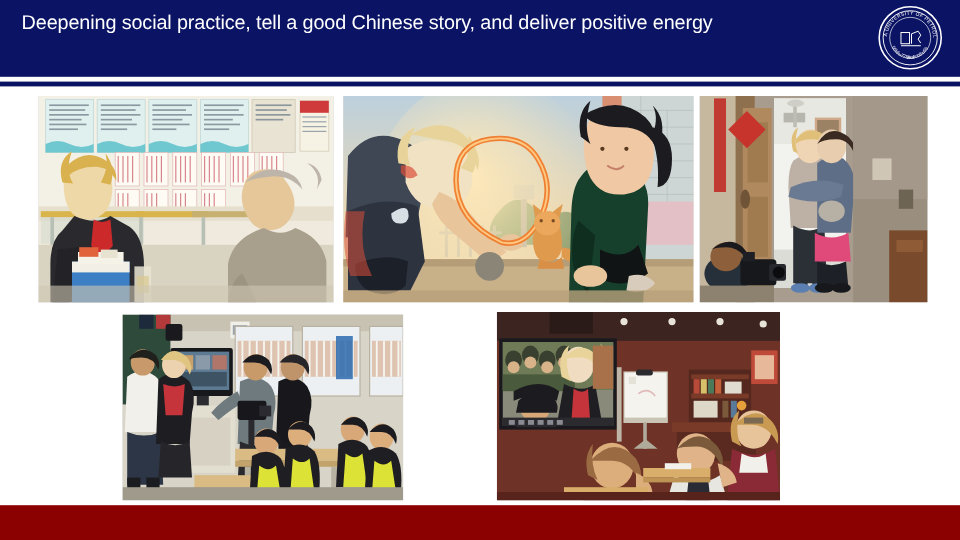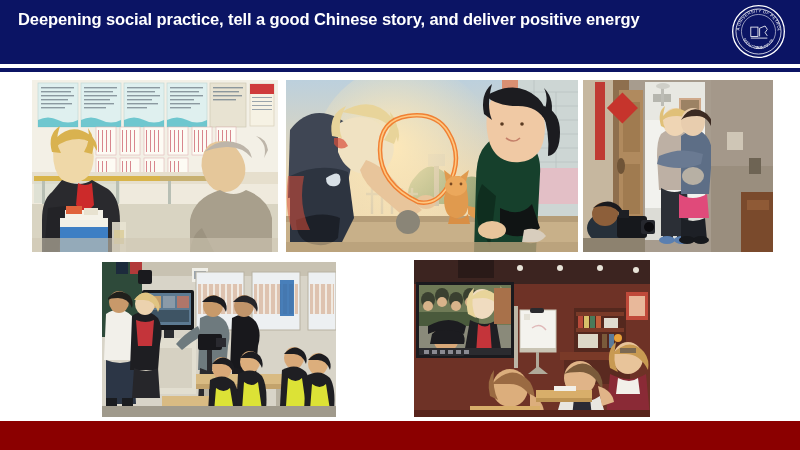--- a/index.html
+++ b/index.html
@@ -24,21 +24,21 @@
     background: #0b1464;
     box-sizing: border-box;
   }
   .header-title {
     position: absolute;
     left: 18px;
     top: 9px;
     width: 690px;
     color: #ffffff;
     font-size: 16.5px;
-    font-weight: bold;
+    font-weight: normal;
     line-height: 21px;
     letter-spacing: -0.1px;
   }
   .header-logo {
     position: absolute;
     right: 14px;
     top: 4px;
     width: 55px;
     height: 55px;
   }

